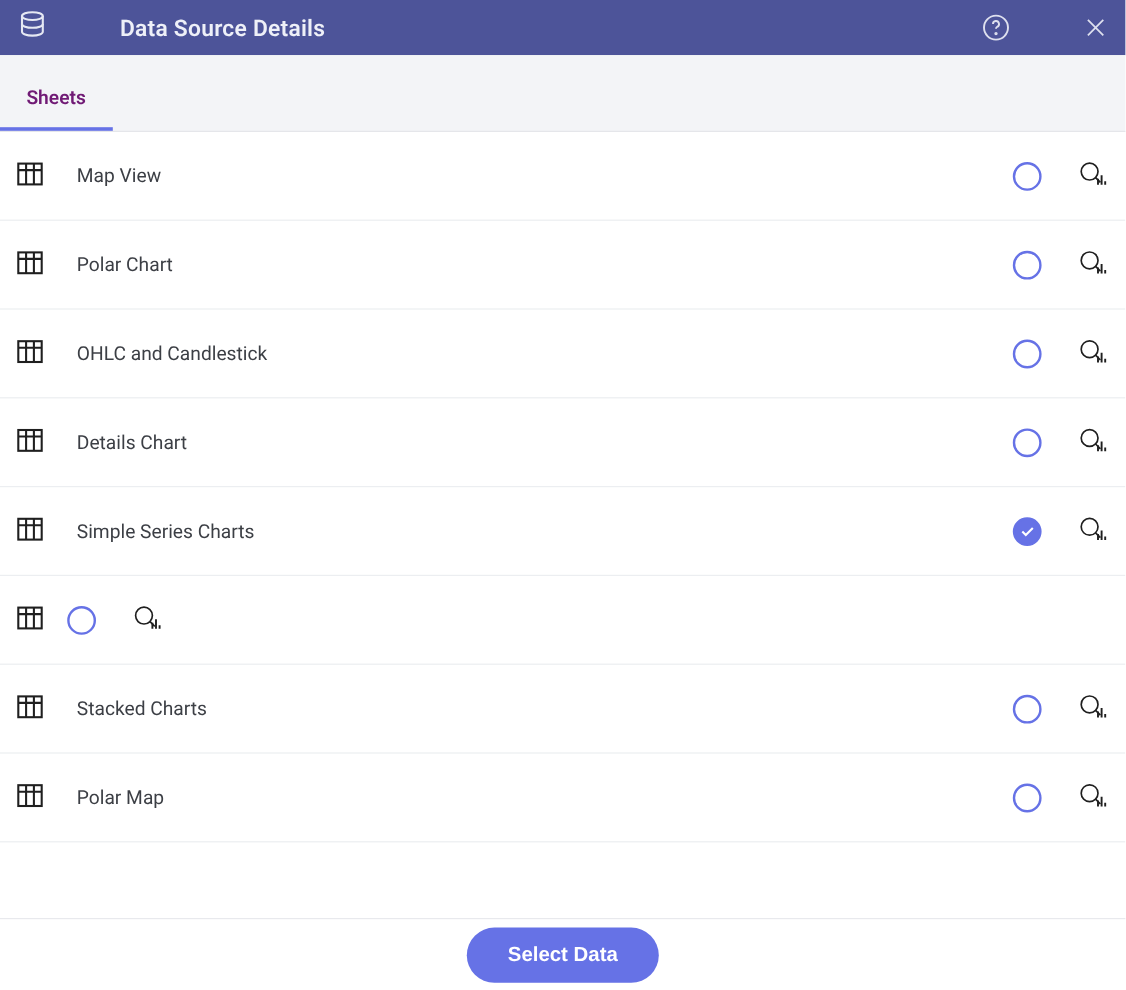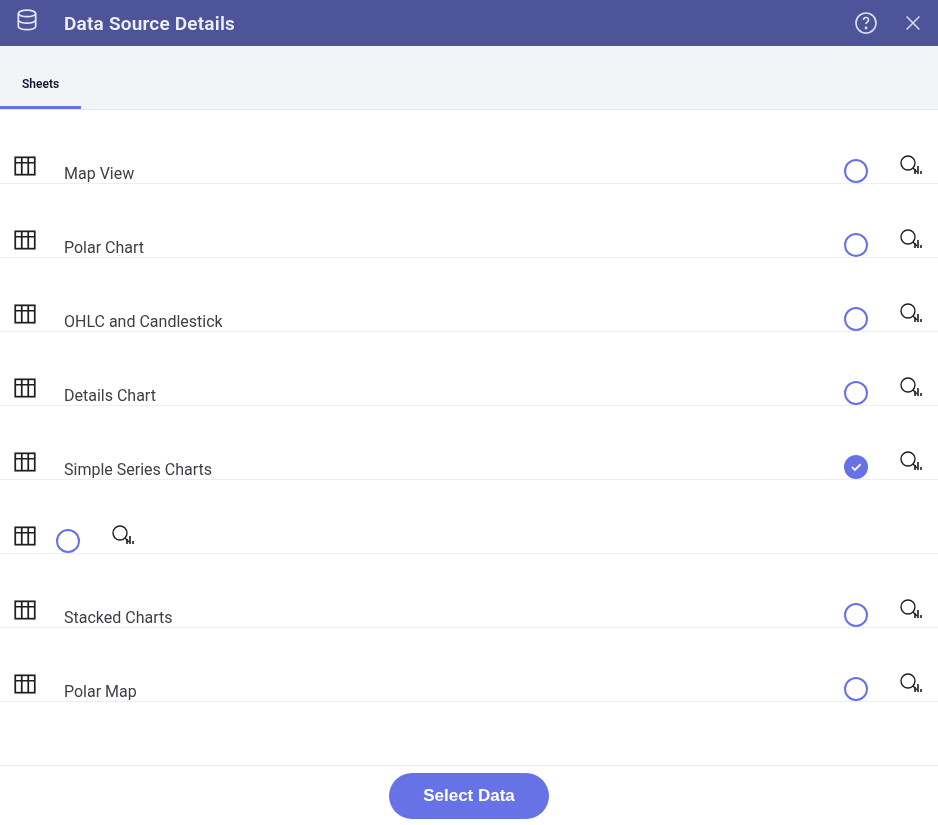--- a/index.html
+++ b/index.html
@@ -4,55 +4,56 @@
 <style>
   * { box-sizing: border-box; margin: 0; padding: 0; }
   html, body { width: 938px; height: 825px; font-family: -apple-system, BlinkMacSystemFont, "Segoe UI", Roboto, Arial, sans-serif; overflow: hidden; background: #fff; }
   .header {
     height: 46px;
     background: #4d5499;
     display: flex;
     align-items: center;
     padding: 0 14px;
     color: #fff;
+    gap: 36px;
   }
   .header .db-icon { flex: 0 0 auto; margin-right: 24px; opacity: 0.95; }
   .header .title { font-size: 19px; font-weight: 600; letter-spacing: 0.2px; flex: 1; color: #eef0f8; }
   .header .help, .header .close { cursor: pointer; opacity: 0.9; margin-left: 24px; display: flex; align-items: center; }
   .tabs {
     height: 64px;
     background: #f3f4f7;
     border-bottom: 1px solid #e5e6ea;
     display: flex;
     align-items: flex-end;
   }
   .tab {
     position: relative;
     padding: 22px 22px 18px 22px;
-    font-size: 12px;
+    font-size: 16px;
     font-weight: 600;
-    color: #0f172a;
+    color: #701a75;
     cursor: pointer;
   }
   .tab.active::after {
     content: "";
     position: absolute;
     left: 0; right: 0; bottom: 0;
     height: 3px;
     background: #6672e6;
   }
   .sheets {
     height: calc(825px - 46px - 64px - 60px);
     overflow-y: auto;
     background: #fff;
   }
   .sheet-row {
     height: 74px;
     display: flex;
-    align-items: flex-end;
+    align-items: center;
     padding: 0 14px 0 12px;
     border-bottom: 1px solid #eceef1;
     gap: 18px;
   }
   .sheet-row .grid-icon { flex: 0 0 auto; }
   .sheet-row .label { flex: 1; font-size: 16px; color: #3c3f45; padding-left: 8px; }
   .radio {
     width: 24px; height: 24px;
     border: 2px solid #6672e6;
     border-radius: 50%;

